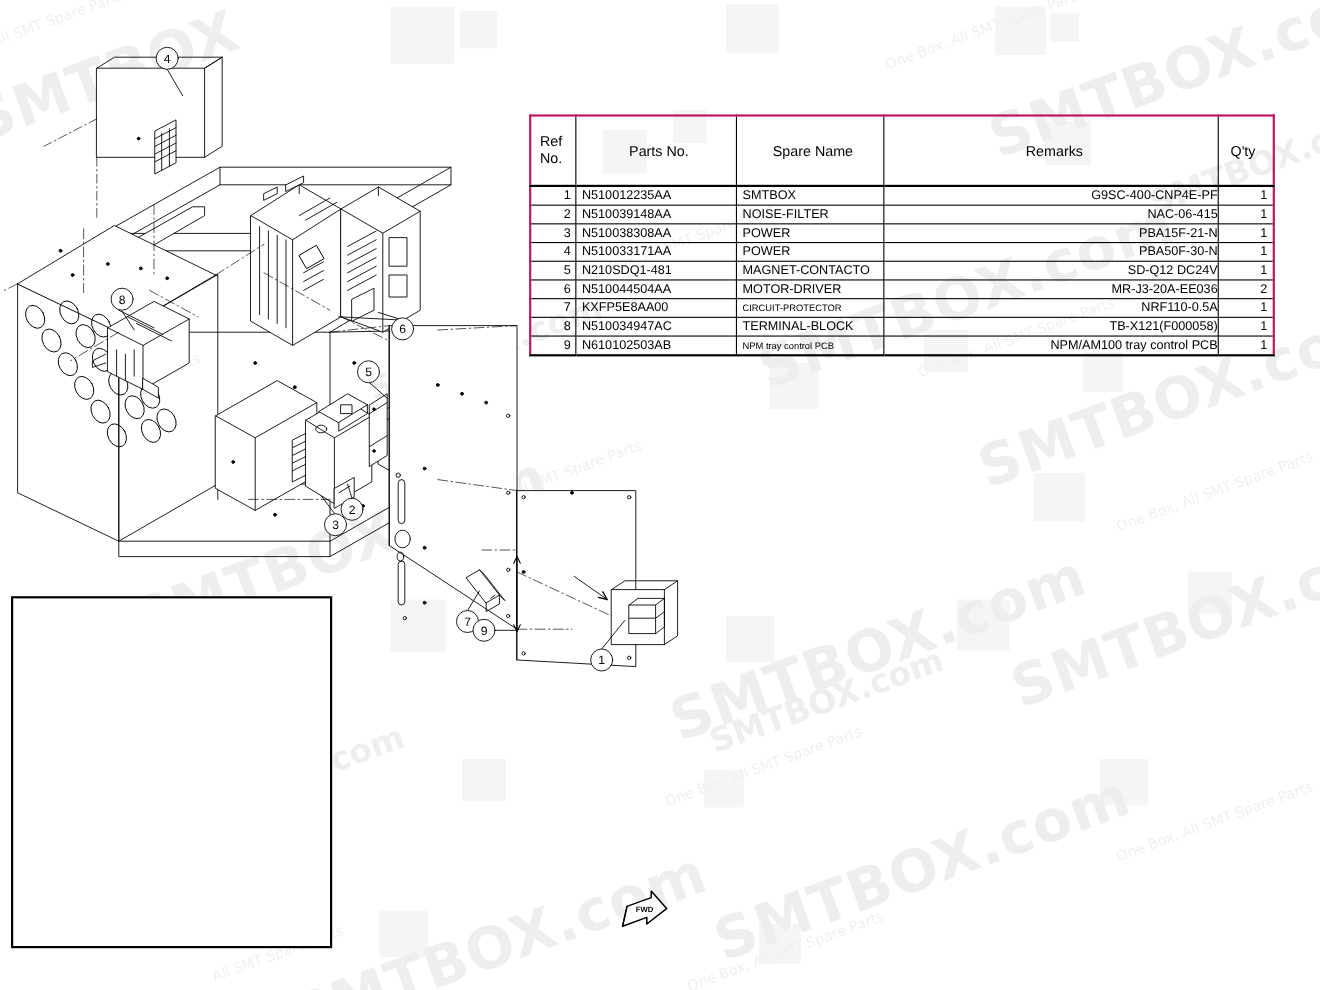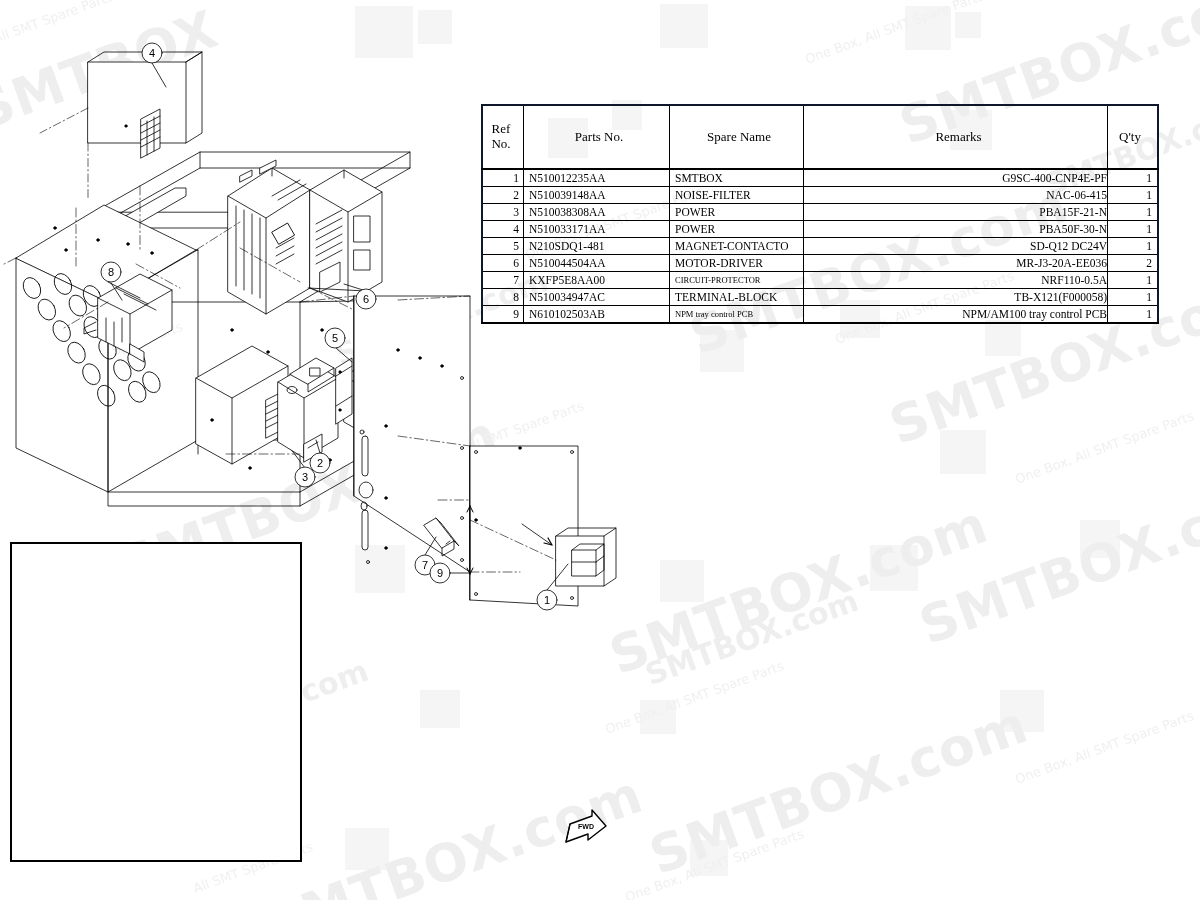--- a/index.html
+++ b/index.html
@@ -86,21 +86,21 @@
   
   .c-ref    { width: 36px;  text-align: right; padding-right: 4px !important; }
   .c-partno { width: 140px; text-align: left;  padding-left: 5px !important; }
   .c-name   { width: 128px; text-align: left;  padding-left: 5px !important; }
   .c-rem    { text-align: right;  padding-left: 6px !important; }
   .c-qty    { width: 44px;  text-align: right; padding-right: 5px !important; }
 
   td.small-txt { font-size: 8.5px; }
   tbody tr:first-child td { border-top: 2px solid #000; }
   tbody tr:last-child td  { border-bottom: 2px solid #000; }
-  table.parts { border: 2px solid #0f172a; font-family: Liberation Serif, serif; }
+  table.parts { border: 2px solid #be185d; }
 
   
   #inset-frame {
     position: absolute;
     left: 10px;
     top: 542px;
     width: 292px;
     height: 320px;
     border: 2px solid #000;
     background: #fff;

